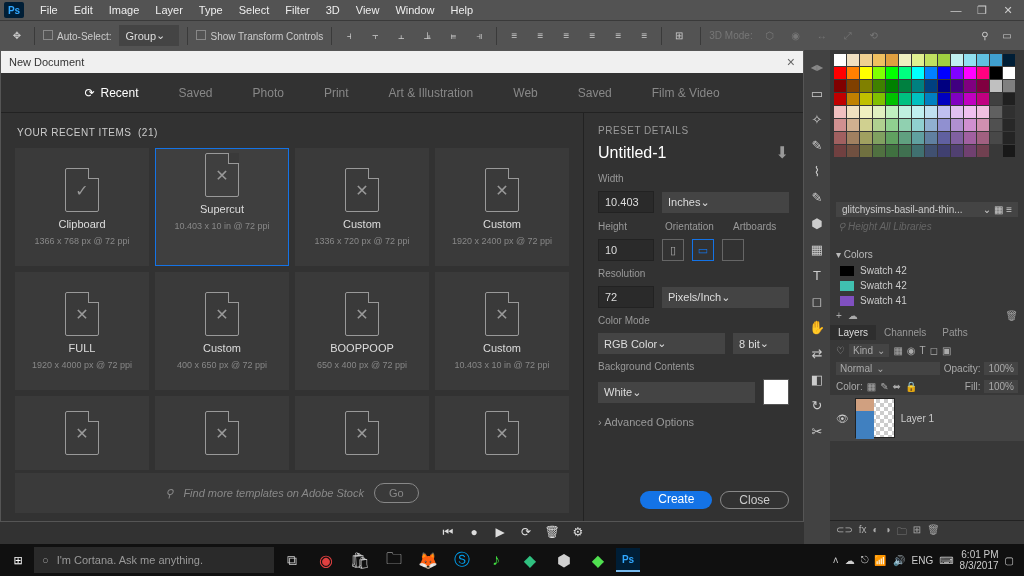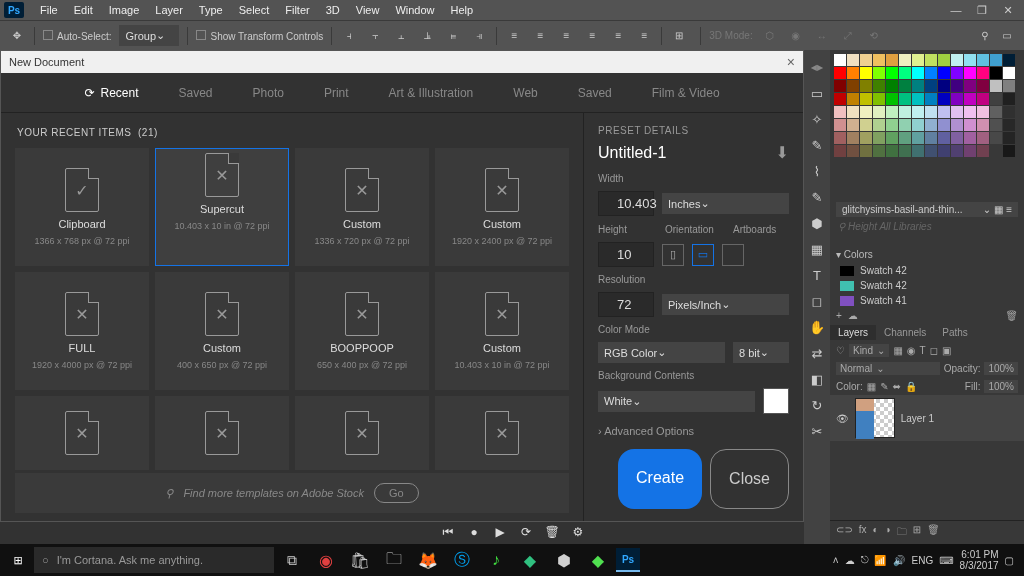--- a/index.html
+++ b/index.html
@@ -31,27 +31,27 @@
 .doc-ico.clip::after{content:"✓";color:#999;font-size:16px}
 .card .nm{font-size:11px;color:#ddd}
 .card .sub{font-size:9px;color:#888}
 .stock{margin-top:auto;height:40px;background:#3a3a3a;display:flex;align-items:center;justify-content:center;gap:10px;color:#888;font-style:italic;font-size:11px}
 .gobtn{border:1px solid #888;border-radius:16px;padding:3px 14px;font-style:normal;font-size:11px}
 .dlg-right{width:220px;border-left:1px solid #222;padding:12px 14px;display:flex;flex-direction:column;gap:7px;font-size:11px}
 .dlg-right .hdr{color:#999;font-size:10px;letter-spacing:0.5px}
 .dlg-right .dname{color:#fff;font-size:16px;margin-bottom:4px;display:flex;align-items:center}
 .dlg-right label{color:#999;font-size:10px}
 .row{display:flex;gap:8px;align-items:center}
-.inp{background:#2a2a2a;border:1px solid #222;padding:4px 18px;color:#ddd;font-size:13px}
+.inp{background:#2a2a2a;border:1px solid #222;padding:4px 6px;color:#ddd;font-size:11px}
 .sel{background:#444;border:none;padding:4px 6px;color:#ddd;font-size:11px;display:flex;align-items:center;justify-content:flex-start}
 .orient{width:22px;height:22px;border:1px solid #666;display:flex;align-items:center;justify-content:center;color:#aaa}
 .orient.on{border-color:#1473e6;color:#1473e6}
 .swatch-sq{width:26px;height:26px;background:#fff;border:1px solid #555}
 .btns{margin-top:auto;display:flex;gap:8px;justify-content:flex-end}
-.btn{border-radius:16px;padding:20px 18px;font-size:16px}
+.btn{border-radius:16px;padding:1px 18px;font-size:12px}
 .btn.create{background:#1473e6;color:#fff}
 .btn.close{border:1px solid #888;color:#ccc}
 .panels{position:absolute;top:50px;right:0;width:220px;bottom:32px;background:#383838;display:flex}
 .toolcol{width:26px;background:#424242;display:flex;flex-direction:column;align-items:center;gap:8px;padding-top:8px}
 .toolcol div{width:18px;height:18px;color:#ccc;display:flex;align-items:center;justify-content:center;font-size:13px}
 .panelstack{flex:1;display:flex;flex-direction:column}
 .ptabs{height:18px;background:#383838;display:flex;align-items:center;font-size:10px}
 .ptabs span{padding:2px 8px;color:#999}
 .ptabs span.on{background:#2e2e2e;color:#ddd}
 .swatches{height:148px;padding:4px;display:flex;flex-wrap:wrap;align-content:flex-start;gap:1px}

